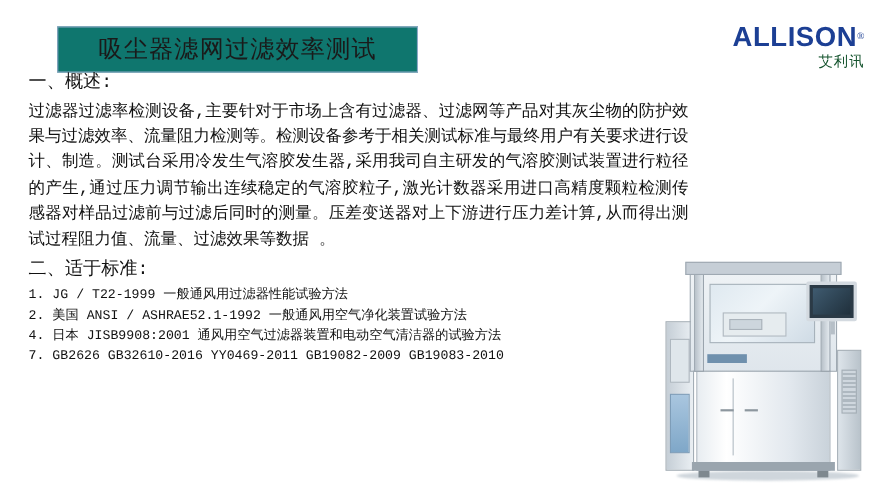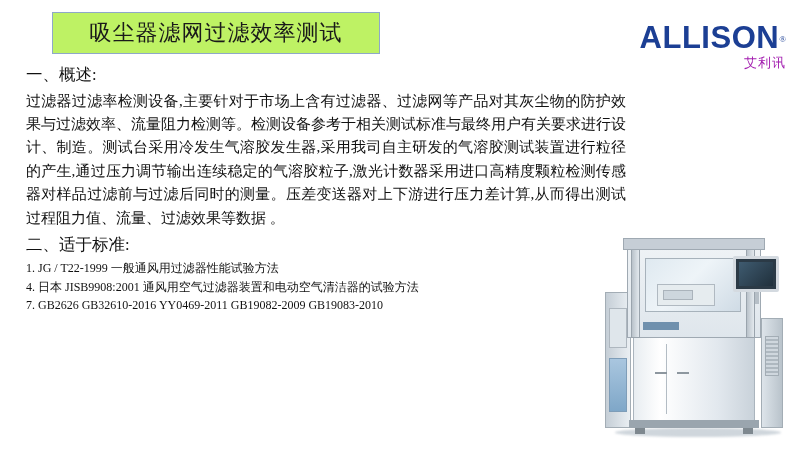--- a/index.html
+++ b/index.html
@@ -17,25 +17,25 @@
   .page {
     position: relative;
     width: 800px;
     height: 450px;
     box-sizing: border-box;
   }
   
   .title-box {
     position: absolute;
     left: 52px;
-    top: 12px;
+    top: 24px;
     width: 328px;
     height: 42px;
     border: 1px solid #8fa8c8;
-    background: #bef264;
+    background: #0f766e;
     display: flex;
     align-items: center;
     justify-content: center;
     box-sizing: border-box;
   }
   .title-text {
     font-size: 22px;
     color: #1a1a1a;
     letter-spacing: 1px;
     font-family: "Liberation Serif", "DejaVu Serif", serif;
@@ -45,45 +45,46 @@
   .logo {
     position: absolute;
     right: 14px;
     top: 22px;
     text-align: right;
     line-height: 1;
   }
   .logo-main {
     font-family: "Liberation Sans", sans-serif;
     font-weight: bold;
-    font-size: 31px;
+    font-size: 25px;
     color: #1c3f94;
     letter-spacing: 0.5px;
     display: inline-block;
     position: relative;
   }
   .logo-reg {
     font-size: 9px;
     vertical-align: super;
     color: #1c3f94;
     font-weight: normal;
   }
   .logo-sub {
     margin-top: 3px;
-    font-family: Liberation Serif, serif;
+    font-family: Liberation Mono, monospace;
     font-size: 13px;
-    color: #a21caf;
+    color: #14532d;
     letter-spacing: 1px;
   }
   
   .content {
     position: absolute;
     left: 26px;
     top: 62px;
     width: 600px;
+    font-family: Liberation Mono, monospace;
   }
   .heading {
     font-size: 16.5px;
     color: #111111;
     line-height: 1.55;
     margin: 0 0 2px 0;
   }
   .para {
     font-size: 15px;
     color: #111111;
@@ -342,20 +343,21 @@
     <span class="logo-main">ALLISON</span><span class="logo-reg">®</span>
     <div class="logo-sub">艾利讯</div>
   </div>
 
   <div class="content">
     <p class="heading">一、概述:</p>
     <p class="para">过滤器过滤率检测设备,主要针对于市场上含有过滤器、过滤网等产品对其灰尘物的防护效果与过滤效率、流量阻力检测等。检测设备参考于相关测试标准与最终用户有关要求进行设计、制造。测试台采用冷发生气溶胶发生器,采用我司自主研发的气溶胶测试装置进行粒径的产生,通过压力调节输出连续稳定的气溶胶粒子,激光计数器采用进口高精度颗粒检测传感器对样品过滤前与过滤后同时的测量。压差变送器对上下游进行压力差计算,从而得出测试过程阻力值、流量、过滤效果等数据 。</p>
     <p class="heading">二、适于标准:</p>
     <ul class="list">
       <li>1. JG / T22-1999  一般通风用过滤器性能试验方法</li>
+      <li>2. 美国 ANSI / ASHRAE52.1-1992  一般通风用空气净化装置试验方法</li>
       <li>4. 日本 JISB9908:2001  通风用空气过滤器装置和电动空气清洁器的试验方法</li>
       <li>7. GB2626 GB32610-2016 YY0469-2011 GB19082-2009 GB19083-2010</li>
     </ul>
   </div>
 
   <div class="machine">
     <div class="m-shadow"></div>
     <div class="m-side"></div>
     <div class="m-side-panel"></div>
     <div class="m-blue-l"></div>

